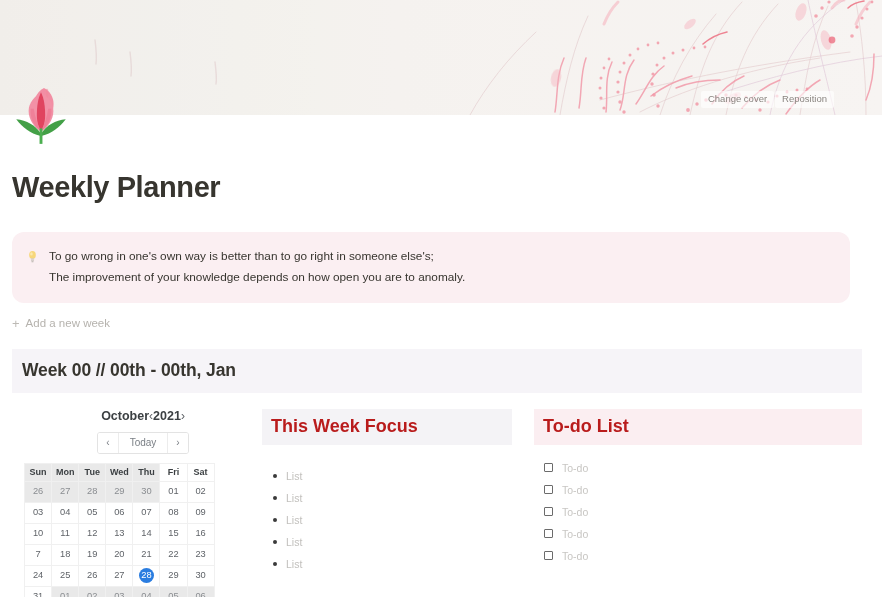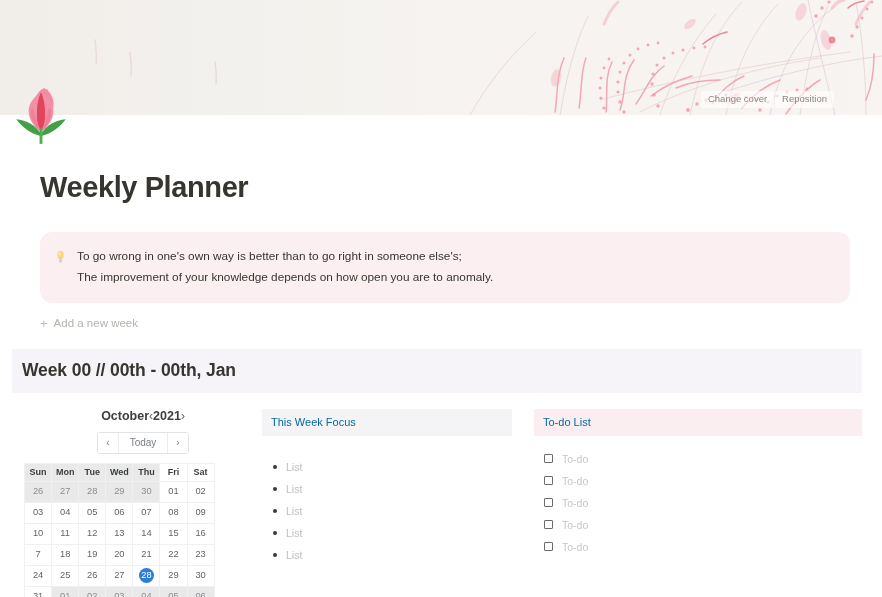--- a/index.html
+++ b/index.html
@@ -53,21 +53,20 @@
     z-index: 6;
     cursor: pointer;
   }
   .page-icon svg { display: block; width: 100%; height: 100%; }
 
   
   .content {
     position: relative;
     padding-left: 12px;
     padding-right: 12px;
-    margin-left: 28px;
   }
 
   .page-title {
     margin-top: 56px;
     font-size: 29px;
     font-weight: bold;
     letter-spacing: -0.4px;
     color: #37352f;
     line-height: 1.15;
   }
@@ -200,23 +199,23 @@
     background: #2b7de0;
     color: #ffffff;
     border-radius: 50%;
     width: 15px;
     height: 15px;
     font-weight: normal;
   }
 
   
   .sec-head {
-    font-size: 11px;
-    font-weight: normal;
-    color: #0369a1;
+    font-size: 18px;
+    font-weight: bold;
+    color: #b91c1c;
     padding: 7px 0 8px 9px;
   }
   .sec-head.gray { background: #f4f3f6; }
   .sec-head.pink { background: #fbeef1; }
 
   
   .bullets { margin-top: 20px; padding-left: 11px; }
   .bullet-row {
     display: flex;
     align-items: center;

